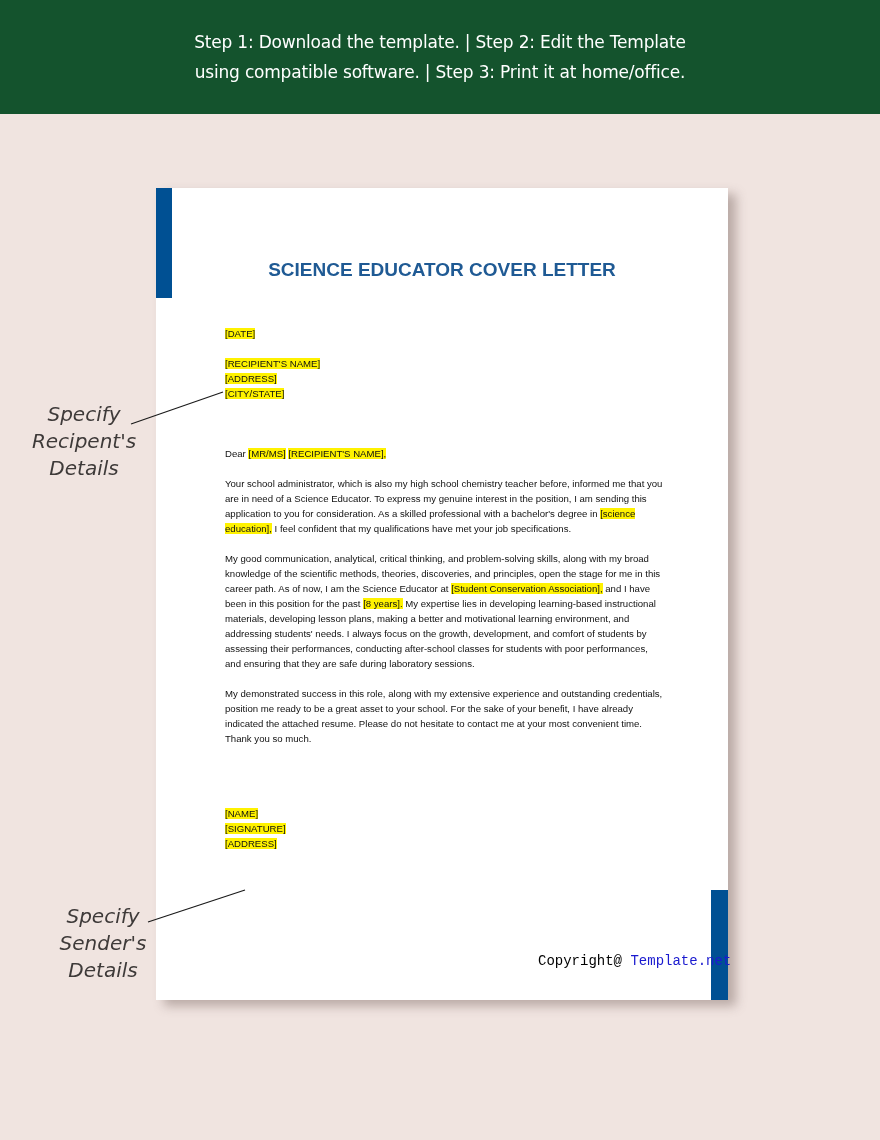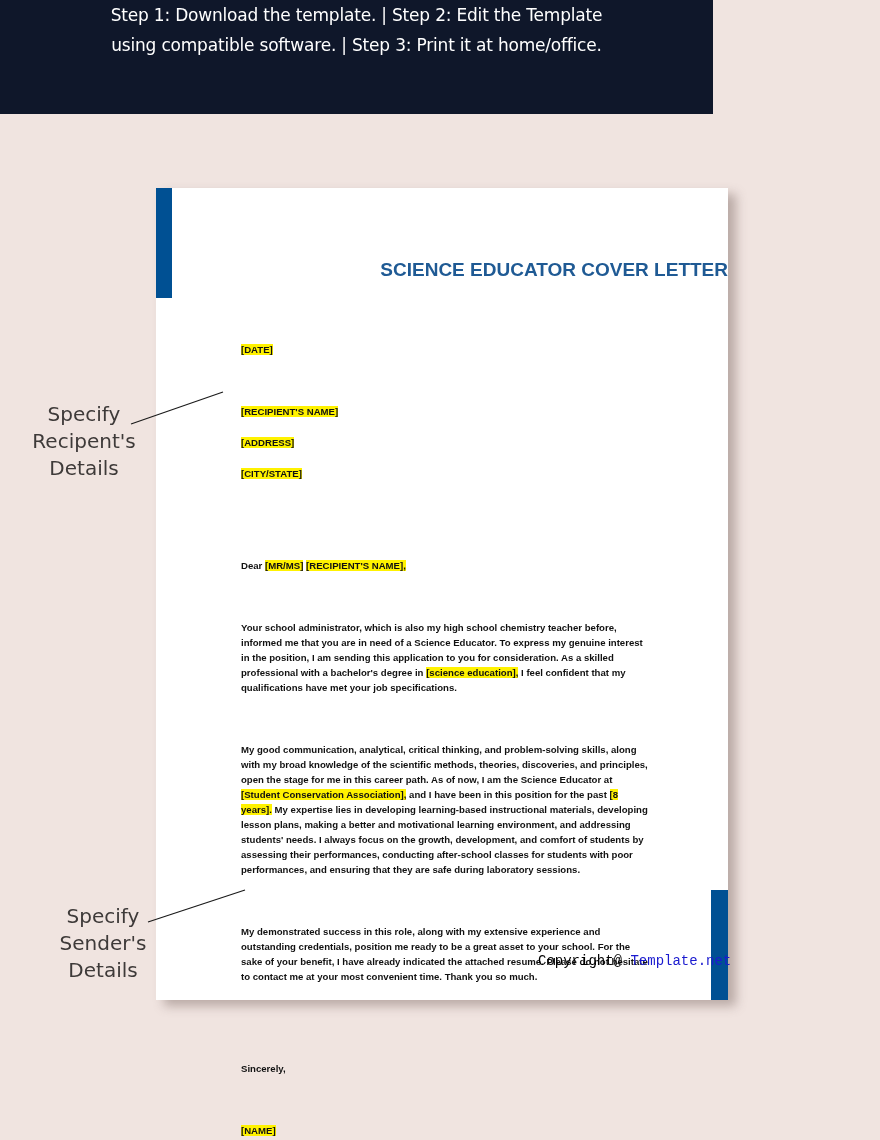--- a/index.html
+++ b/index.html
@@ -10,27 +10,28 @@
       width: 880px;
       height: 1140px;
       background: #F0E4E0;
       position: relative;
       overflow: hidden;
       font-family: "Liberation Sans", sans-serif;
     }
     .top-banner {
       position: absolute;
       left: 0; top: 0;
-      width: 713px; height: 114px;
-      background: #0f172a;
+      width: 880px; height: 114px;
+      background: #14532d;
       color: #fff;
       text-align: center;
       font-family: "DejaVu Sans", sans-serif;
       font-size: 17px;
       line-height: 30px;
+      padding-top: 27px;
       box-sizing: border-box;
       letter-spacing: -0.2px;
     }
     .top-banner .line { display: block; white-space: nowrap; }
 
     .page {
       position: absolute;
       left: 156px; top: 188px;
       width: 572px; height: 812px;
       background: #fff;
@@ -45,39 +46,38 @@
     .bar-bottom-right {
       position: absolute;
       right: 0; bottom: 0;
       width: 17px; height: 110px;
       background: #005093;
     }
     .doc-title {
       position: absolute;
       left: 0; top: 71px;
       width: 572px;
-      text-align: right;
+      text-align: center;
       font-family: "Liberation Sans", sans-serif;
       font-weight: bold;
       font-size: 19px;
       color: #1F5A94;
       letter-spacing: 0px;
     }
     .letter {
       position: absolute;
       left: 69px; top: 138px;
       width: 440px;
       font-family: "Liberation Sans", sans-serif;
       font-size: 9.6px;
       line-height: 15px;
       color: #111;
     }
     .letter p {
-      margin: 16px;
-      font-weight: bold;
+      margin: 0;
     }
     .hl {
       background: #FFF200;
     }
     .gap-1 { height: 15px; }
     .gap-3 { height: 45px; }
 
     .copyright {
       position: absolute;
       left: 382px; top: 765px;
@@ -86,20 +86,21 @@
       color: #000;
       white-space: nowrap;
     }
     .copyright .brand {
       color: #1A1ACF;
     }
 
     .callout {
       position: absolute;
       font-family: "DejaVu Sans", sans-serif;
+      font-style: italic;
       font-size: 20px;
       line-height: 27px;
       color: #3E3A39;
       text-align: center;
     }
     .callout-recipient {
       left: 22px; top: 401px;
       width: 124px;
     }
     .callout-sender {
@@ -140,21 +141,20 @@
 
     <p><span>Your school administrator, which is also my high school chemistry teacher before, informed me that you are in need of a Science Educator. To express my genuine interest in the position, I am sending this application to you for consideration. As a skilled professional with a bachelor's degree in </span><span class="hl">[science education],</span><span> I feel confident that my qualifications have met your job specifications.</span></p>
     <div class="gap-1"></div>
 
     <p><span>My good communication, analytical, critical thinking, and problem-solving skills, along with my broad knowledge of the scientific methods, theories, discoveries, and principles, open the stage for me in this career path. As of now, I am the Science Educator at </span><span class="hl">[Student Conservation Association],</span><span> and I have been in this position for the past </span><span class="hl">[8 years].</span><span> My expertise lies in developing learning-based instructional materials, developing lesson plans, making a better and motivational learning environment, and addressing students' needs. I always focus on the growth, development, and comfort of students by assessing their performances, conducting after-school classes for students with poor performances, and ensuring that they are safe during laboratory sessions.</span></p>
     <div class="gap-1"></div>
 
     <p>My demonstrated success in this role, along with my extensive experience and outstanding credentials, position me ready to be a great asset to your school. For the sake of your benefit, I have already indicated the attached resume. Please do not hesitate to contact me at your most convenient time. Thank you so much.</p>
     <div class="gap-3"></div>
 
-    <p>Sincerely,</p>
     <div class="gap-1"></div>
     <p><span class="hl">[NAME]</span></p>
     <p><span class="hl">[SIGNATURE]</span></p>
     <p><span class="hl">[ADDRESS]</span></p>
   </div>
 
   <div class="copyright">
     <span>Copyright@ </span><span class="brand">Template.net</span>
   </div>
 </div>

